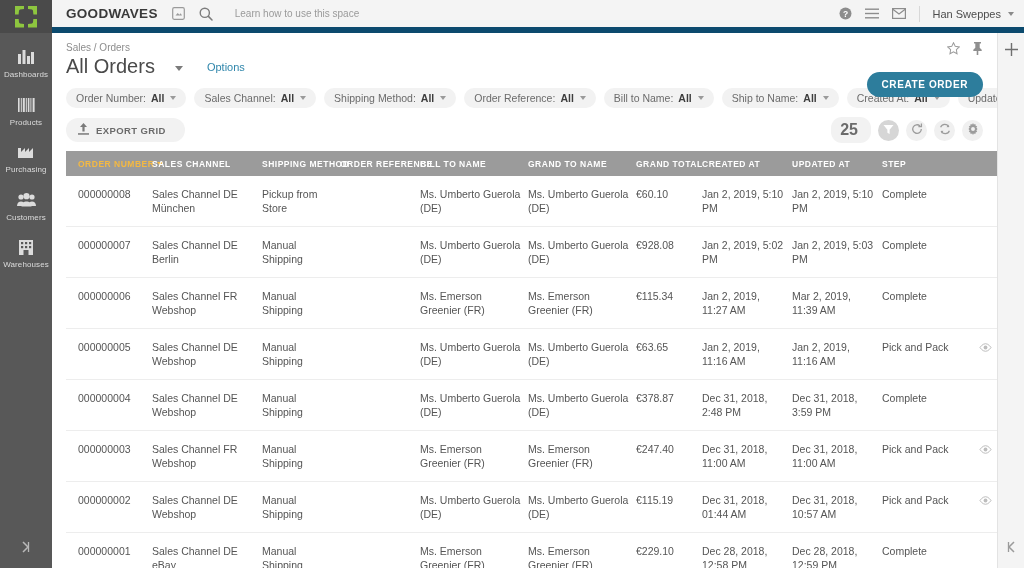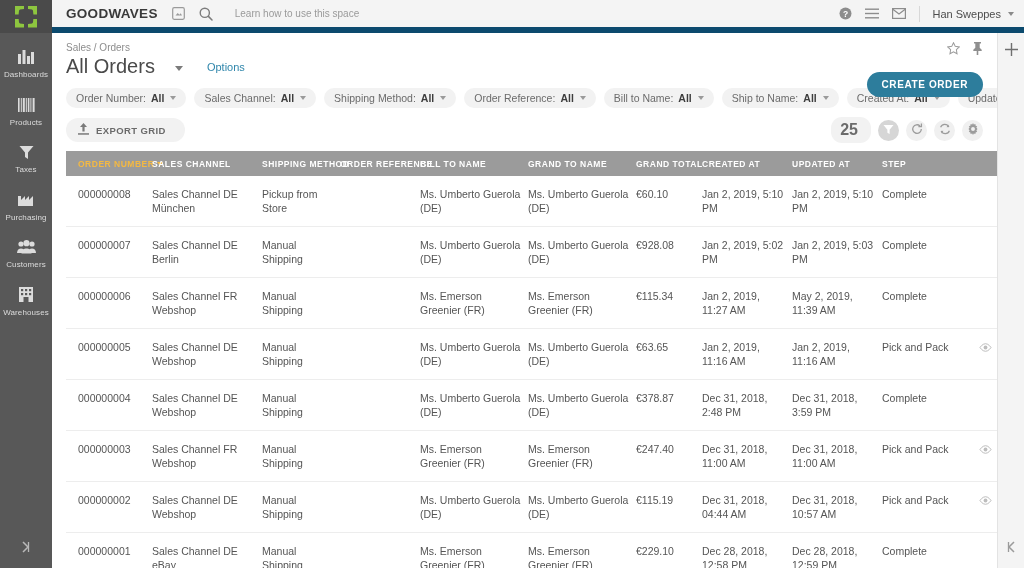--- a/index.html
+++ b/index.html
@@ -189,28 +189,20 @@
                 <rect x="9.8" y="0" width="1.6" height="14"></rect>
                 <rect x="12.4" y="0" width="1" height="14"></rect>
                 <rect x="14.6" y="0" width="2" height="14"></rect>
               </g>
             </svg>
         </span>
         <span class="nav-label">Products</span>
       </div>
 
 
-      <div class="nav-item">
-        <span class="nav-ico">
-          <svg width="15" height="15" viewBox="0 0 15 15">
-              <path d="M0.5 1h14L9 7.6V14L6 12V7.6z" fill="#dcdcdc"></path>
-            </svg>
-        </span>
-        <span class="nav-label">Taxes</span>
-      </div>
 
       <div class="nav-item">
         <span class="nav-ico">
           <svg width="17" height="14" viewBox="0 0 17 14">
               <path d="M0 13V3h3v4l4-4v4l4-4v4l4-4v10z" fill="#dcdcdc"></path>
             </svg>
         </span>
         <span class="nav-label">Purchasing</span>
       </div>
 
@@ -486,21 +478,21 @@
                 </tr>
                 <tr>
                   <td>000000006</td>
                   <td>Sales Channel FR Webshop</td>
                   <td>Manual Shipping</td>
                   <td></td>
                   <td>Ms. Emerson Greenier (FR)</td>
                   <td>Ms. Emerson Greenier (FR)</td>
                   <td>€115.34</td>
                   <td>Jan 2, 2019, 11:27 AM</td>
-                  <td>May 2, 2019, 11:39 AM</td>
+                  <td>Mar 2, 2019, 11:39 AM</td>
                   <td>Complete</td>
                   <td class="acts"><span><span class="dots">⋯</span></span></td>
                 </tr>
                 <tr>
                   <td>000000005</td>
                   <td>Sales Channel DE Webshop</td>
                   <td>Manual Shipping</td>
                   <td></td>
                   <td>Ms. Umberto Guerola (DE)</td>
                   <td>Ms. Umberto Guerola (DE)</td>
@@ -549,21 +541,21 @@
                       </svg></span></td>
                 </tr>
                 <tr>
                   <td>000000002</td>
                   <td>Sales Channel DE Webshop</td>
                   <td>Manual Shipping</td>
                   <td></td>
                   <td>Ms. Umberto Guerola (DE)</td>
                   <td>Ms. Umberto Guerola (DE)</td>
                   <td>€115.19</td>
-                  <td>Dec 31, 2018, 04:44 AM</td>
+                  <td>Dec 31, 2018, 01:44 AM</td>
                   <td>Dec 31, 2018, 10:57 AM</td>
                   <td>Pick and Pack</td>
                   <td class="acts"><span><svg width="13" height="9" viewBox="0 0 13 9">
                         <path d="M6.5.7C3.3.7 1 4.5 1 4.5S3.3 8.3 6.5 8.3 12 4.5 12 4.5 9.7.7 6.5.7z" fill="none" stroke="#bdbdbd" stroke-width="1"></path>
                         <circle cx="6.5" cy="4.5" r="1.9" fill="#bdbdbd"></circle>
                       </svg></span><span><svg width="11" height="12" viewBox="0 0 11 12">
                         <path d="M9.6 2.3A4.2 4.2 0 0 0 3 4.4M9.6 9.7A4.2 4.2 0 0 1 3 7.6M3 4.4a4.3 4.3 0 0 0 0 3.2" fill="none" stroke="#bdbdbd" stroke-width="1.1"></path>
                         <path d="M.8 4.6h5M.8 7h5" stroke="#bdbdbd" stroke-width="1.1"></path>
                       </svg></span></td>
                 </tr>

